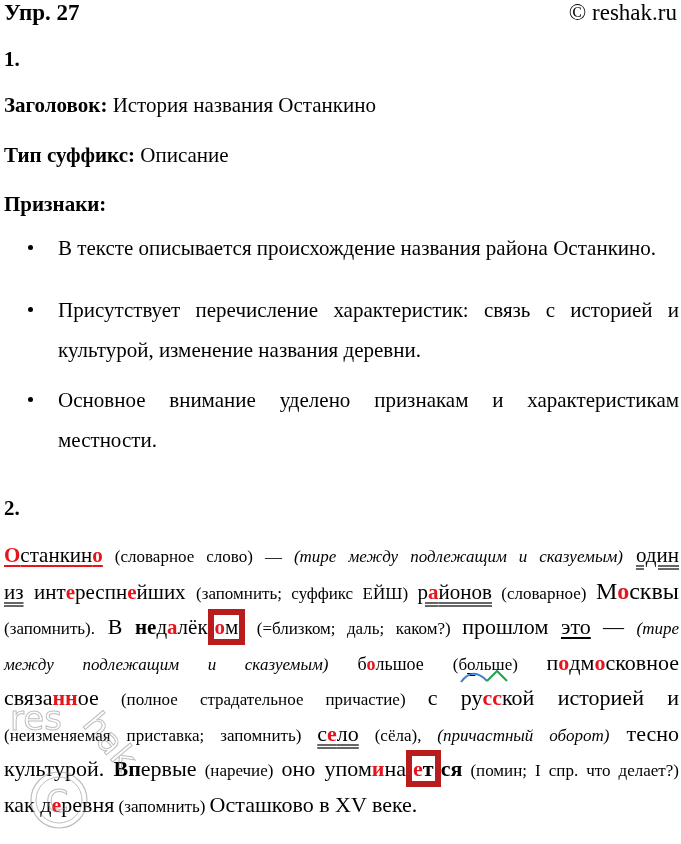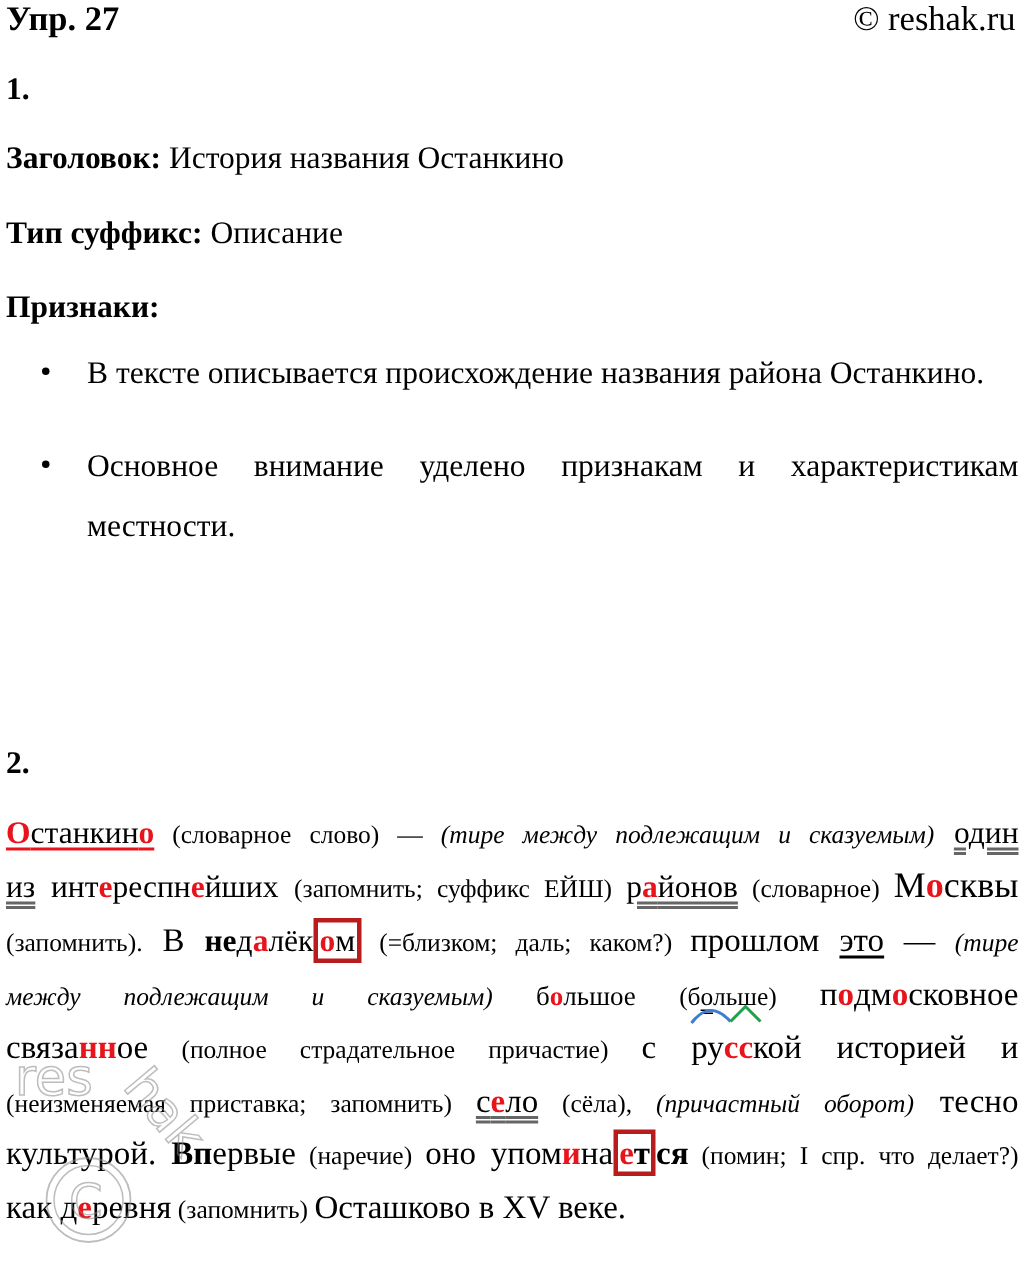--- a/index.html
+++ b/index.html
@@ -77,21 +77,21 @@
     }
     .analysis .line.last { text-align-last: left; }
     .sm { font-size: 17px; }
     .it { font-style: italic; font-size: 17px; margin-top: 41px; }
     .r { color: #e8141c; font-weight: bold; }
     .bold { font-weight: bold; margin-top: 20px; }
     .u1 { text-decoration: underline; text-underline-offset: 3px; }
     .u2 { text-decoration: underline double; text-underline-offset: 3px; text-decoration-color: #666; }
     .u2b { text-decoration: underline double; text-underline-offset: 3px; }
     .boxed {
-      border: 3px solid #b91c1c;
+      border: 6px solid #b91c1c;
       padding: 0 1px;
     }
     .arc-wrap { position: relative; display: inline-block; }
     .arc-svg { position: absolute; left: -2px; top: -12px; pointer-events: none; }
     .watermark {
       position: absolute;
       left: 4px;
       top: 700px;
       width: 150px;
       height: 144px;
@@ -116,20 +116,24 @@
 <div class="block" style="top:142px;">
   <span class="b">Тип суффикс:</span><span> Описание</span>
 </div>
 
 <div class="block b" style="top:191px;">Признаки:</div>
 
 <ul class="list" style="top:228px;">
   <li style="margin-bottom:22px;">
     <span class="dot"></span>
     <span>В тексте описывается происхождение названия района Останкино.</span>
+  </li>
+  <li style="margin-bottom:10px;">
+    <span class="dot"></span>
+    <span>Присутствует перечисление характеристик: связь с историей и культурой, изменение названия деревни.</span>
   </li>
   <li>
     <span class="dot"></span>
     <span>Основное внимание уделено признакам и характеристикам местности.</span>
   </li>
 </ul>
 
 <div class="block b" style="top:495px;">2.</div>
 
 <div class="analysis">

